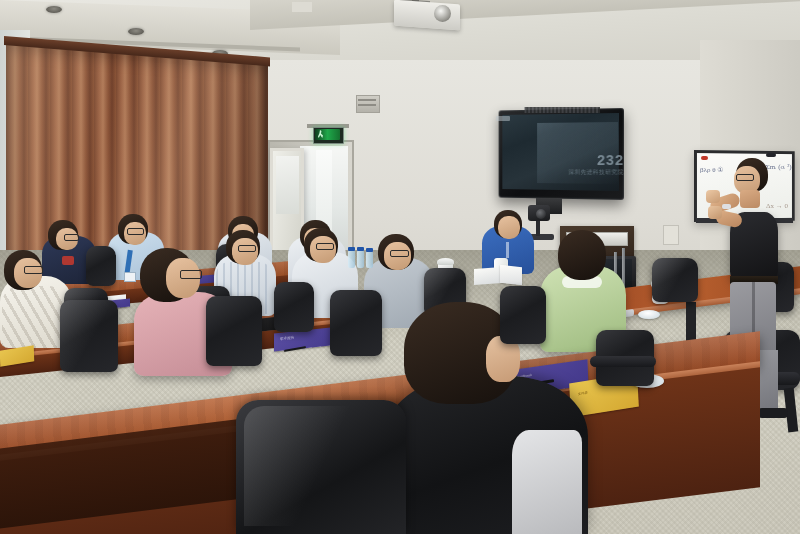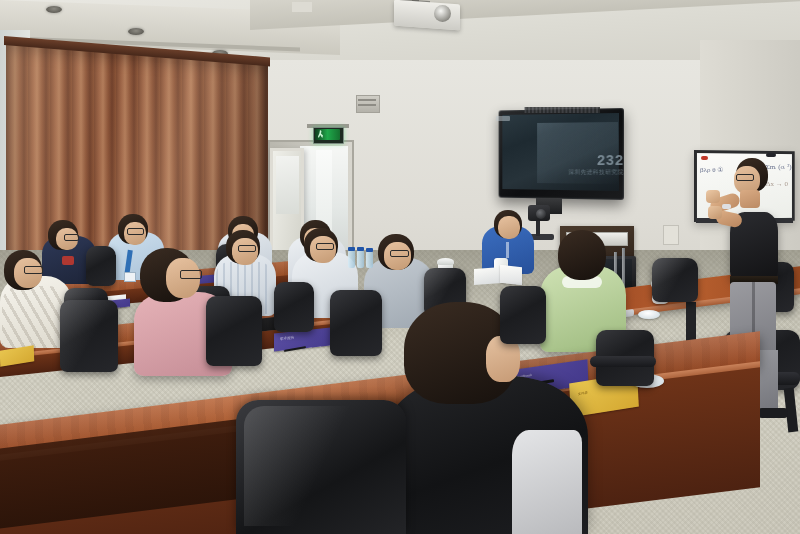--- a/index.html
+++ b/index.html
@@ -119,21 +119,21 @@
 
   
   #whiteboard{left:694px;top:150px;width:106px;height:72px;
     background:linear-gradient(170deg,#fbfbf9,#eceee9);
     border:3px solid #2b2c2e;box-sizing:border-box;
     box-shadow:0 4px 9px rgba(0,0,0,.25);
     transform:perspective(500px) rotateY(10deg);transform-origin:left center;}
   .wb-ink{color:#2f3a63;font-size:7px;line-height:8px;font-family:"Liberation Serif",serif;opacity:.72;}
   #wb-ink1{left:700px;top:166px;width:40px;}
   #wb-ink2{left:756px;top:163px;width:44px;}
-  #wb-ink3{left:766px;top:180px;width:34px;color:#6a5040;opacity:.55;}
+  #wb-ink3{left:766px;top:202px;width:34px;color:#6a5040;opacity:.55;}
   #wb-marker-red{left:701px;top:156px;width:7px;height:4px;background:#c0392b;border-radius:2px;}
   #wb-marker-blk{left:766px;top:153px;width:10px;height:4px;background:#24252a;border-radius:2px;}
   #wb-tray{left:696px;top:218px;width:102px;height:5px;background:#313236;
     transform:perspective(500px) rotateY(10deg);transform-origin:left center;}
 
   
   #floor{left:0;top:250px;width:800px;height:284px;
     background:
       repeating-linear-gradient(45deg,rgba(170,167,152,.22) 0 2px,rgba(0,0,0,0) 2px 4px),
       repeating-linear-gradient(-45deg,rgba(170,167,152,.18) 0 2px,rgba(0,0,0,0) 2px 4px),

